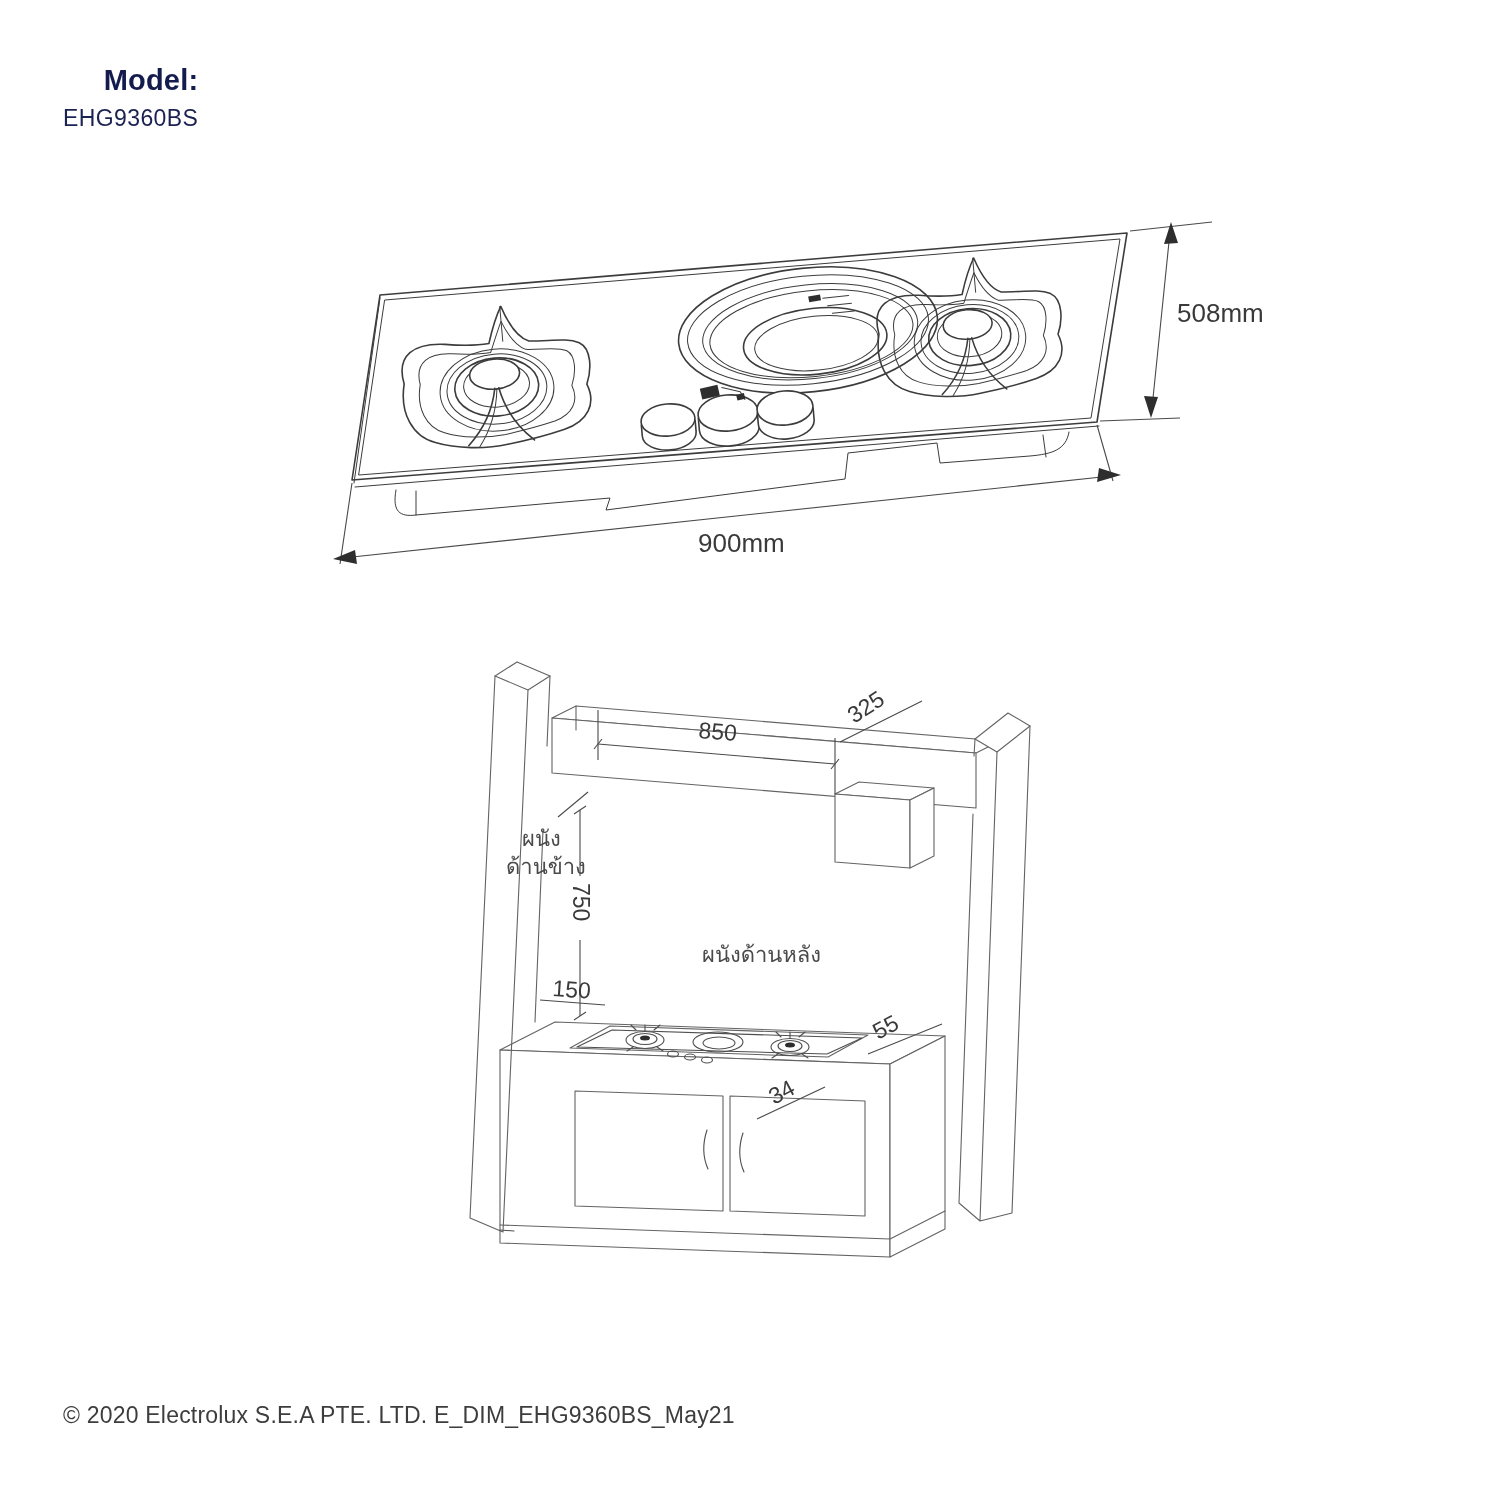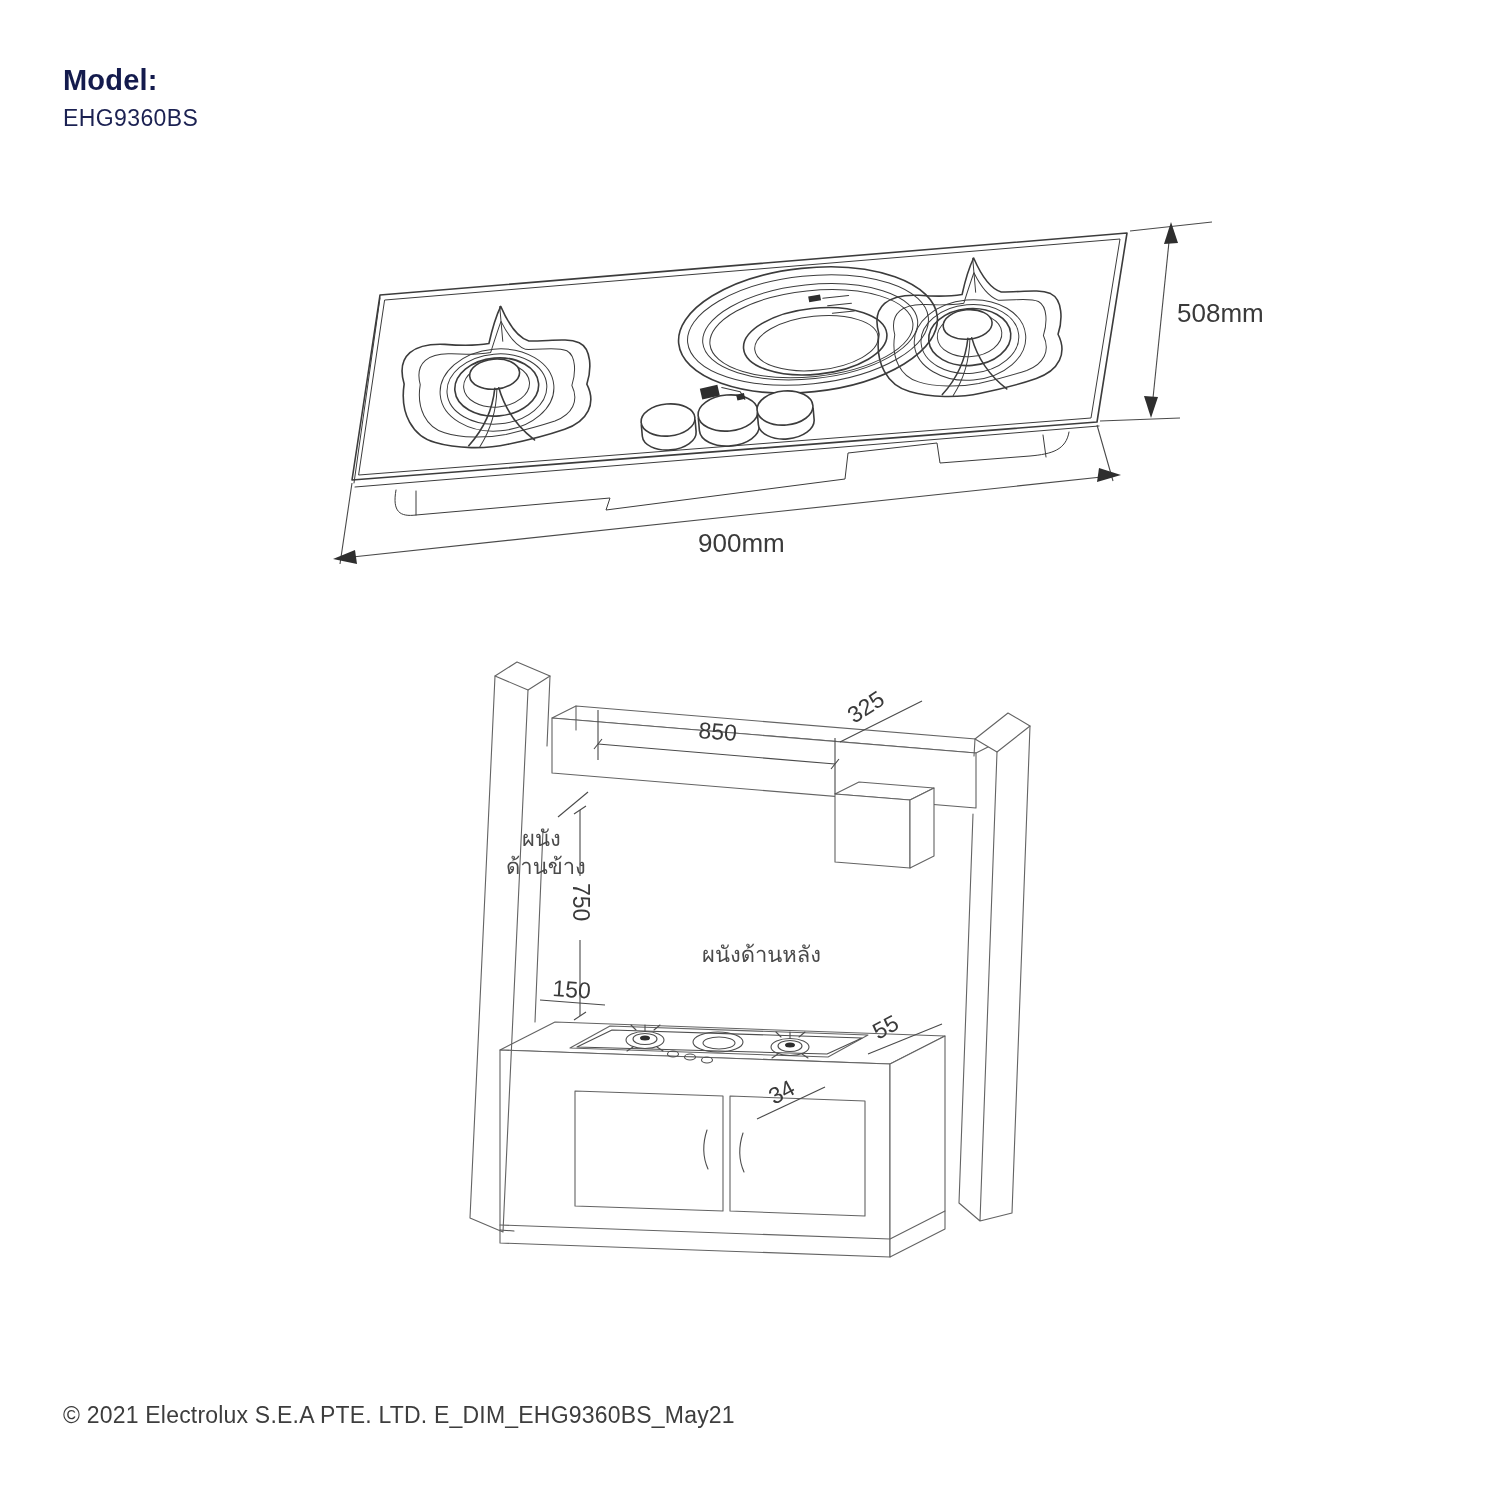--- a/index.html
+++ b/index.html
@@ -1,21 +1,21 @@
 <!DOCTYPE html>
 <html><head>
 <meta charset="utf-8">
 <style>
   html,body{margin:0;padding:0;background:#ffffff;}
   #page{
     position:relative;width:1500px;height:1500px;background:#ffffff;overflow:hidden;
     font-family:"Liberation Sans", sans-serif;
   }
   .model-block{position:absolute;left:63px;top:62px;line-height:1.25;}
-  .model-label{font-size:29px;font-weight:700;color:#141b4d;letter-spacing:.2px;}
+  .model-label{font-size:29px;font-weight:700;color:#141b4d;letter-spacing:.2px;text-align:right;}
   .model-number{font-size:23px;font-weight:400;color:#1b2152;margin-top:6px;letter-spacing:.4px;}
   .diagram{position:absolute;}
   #hobDiagram{left:330px;top:200px;}
   #installDiagram{left:440px;top:618px;}
   .footer{
     position:absolute;left:63px;top:1402px;font-size:23px;color:#3d3d3d;letter-spacing:.2px;
   }
   svg text{font-family:"Liberation Sans", sans-serif;fill:#3a3a3a;}
   .dimtext{font-size:26px;}
   .dimtext-sm{font-size:23px;}
@@ -225,14 +225,14 @@
     </g>
 
     <g>
       <path class="dim" d="M 118,199 L 148,174"></path>
       <text class="thai" x="82" y="228">ผนัง</text>
       <text class="thai" x="66" y="256">ด้านข้าง</text>
     </g>
     <text class="thai" x="262" y="344">ผนังด้านหลัง</text>
   </svg>
 
-  <div class="footer">© 2021 Electrolux S.E.A PTE. LTD.  E_DIM_EHG9360BS_May21</div>
+  <div class="footer">© 2020 Electrolux S.E.A PTE. LTD.  E_DIM_EHG9360BS_May21</div>
 </div>
 
 </body></html>

